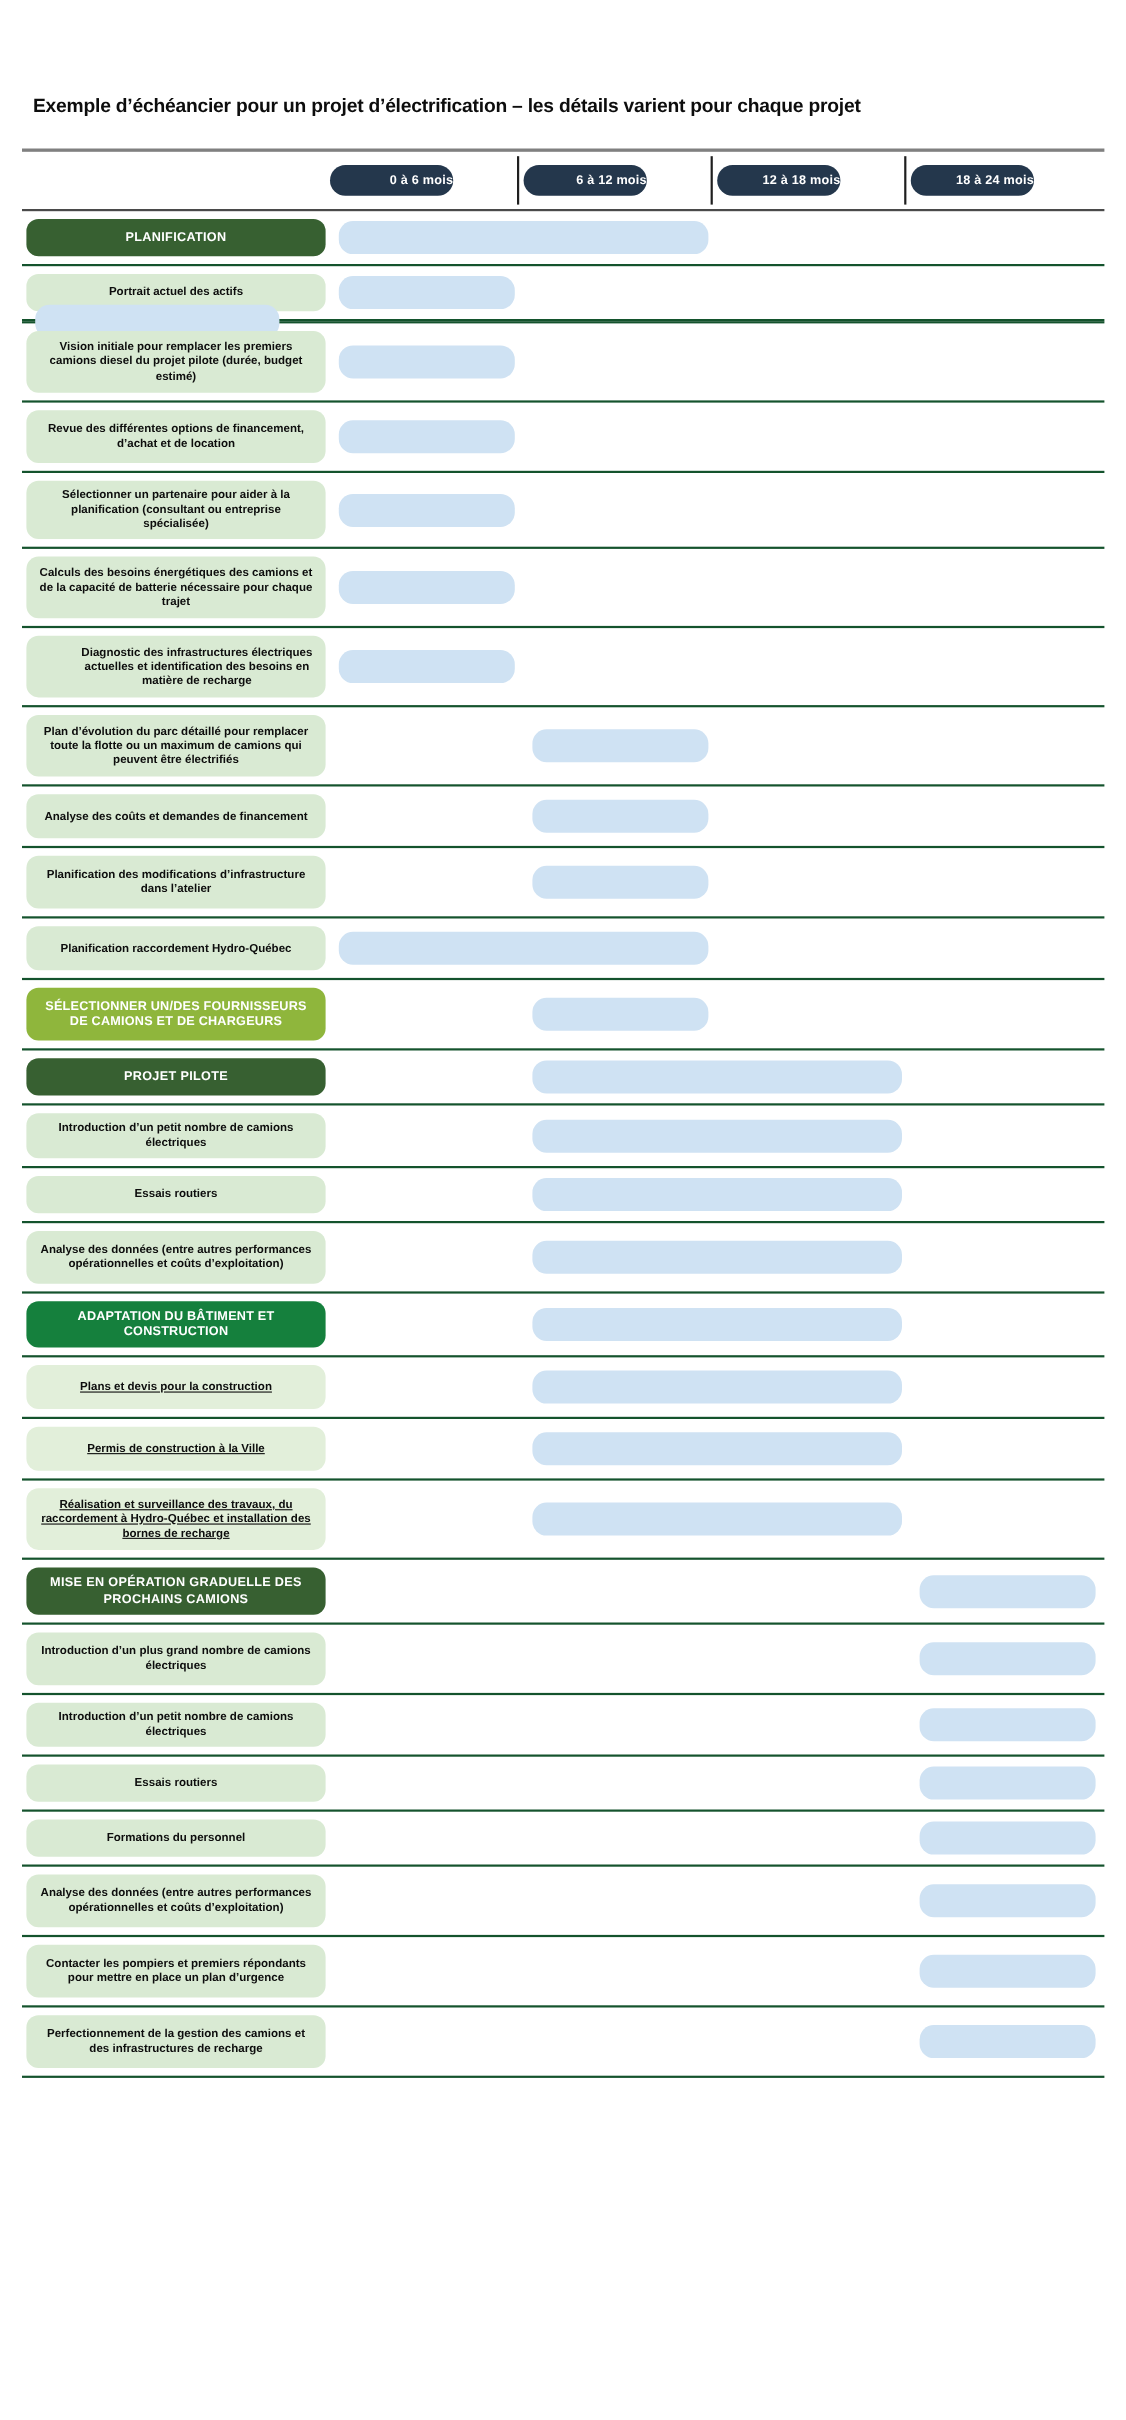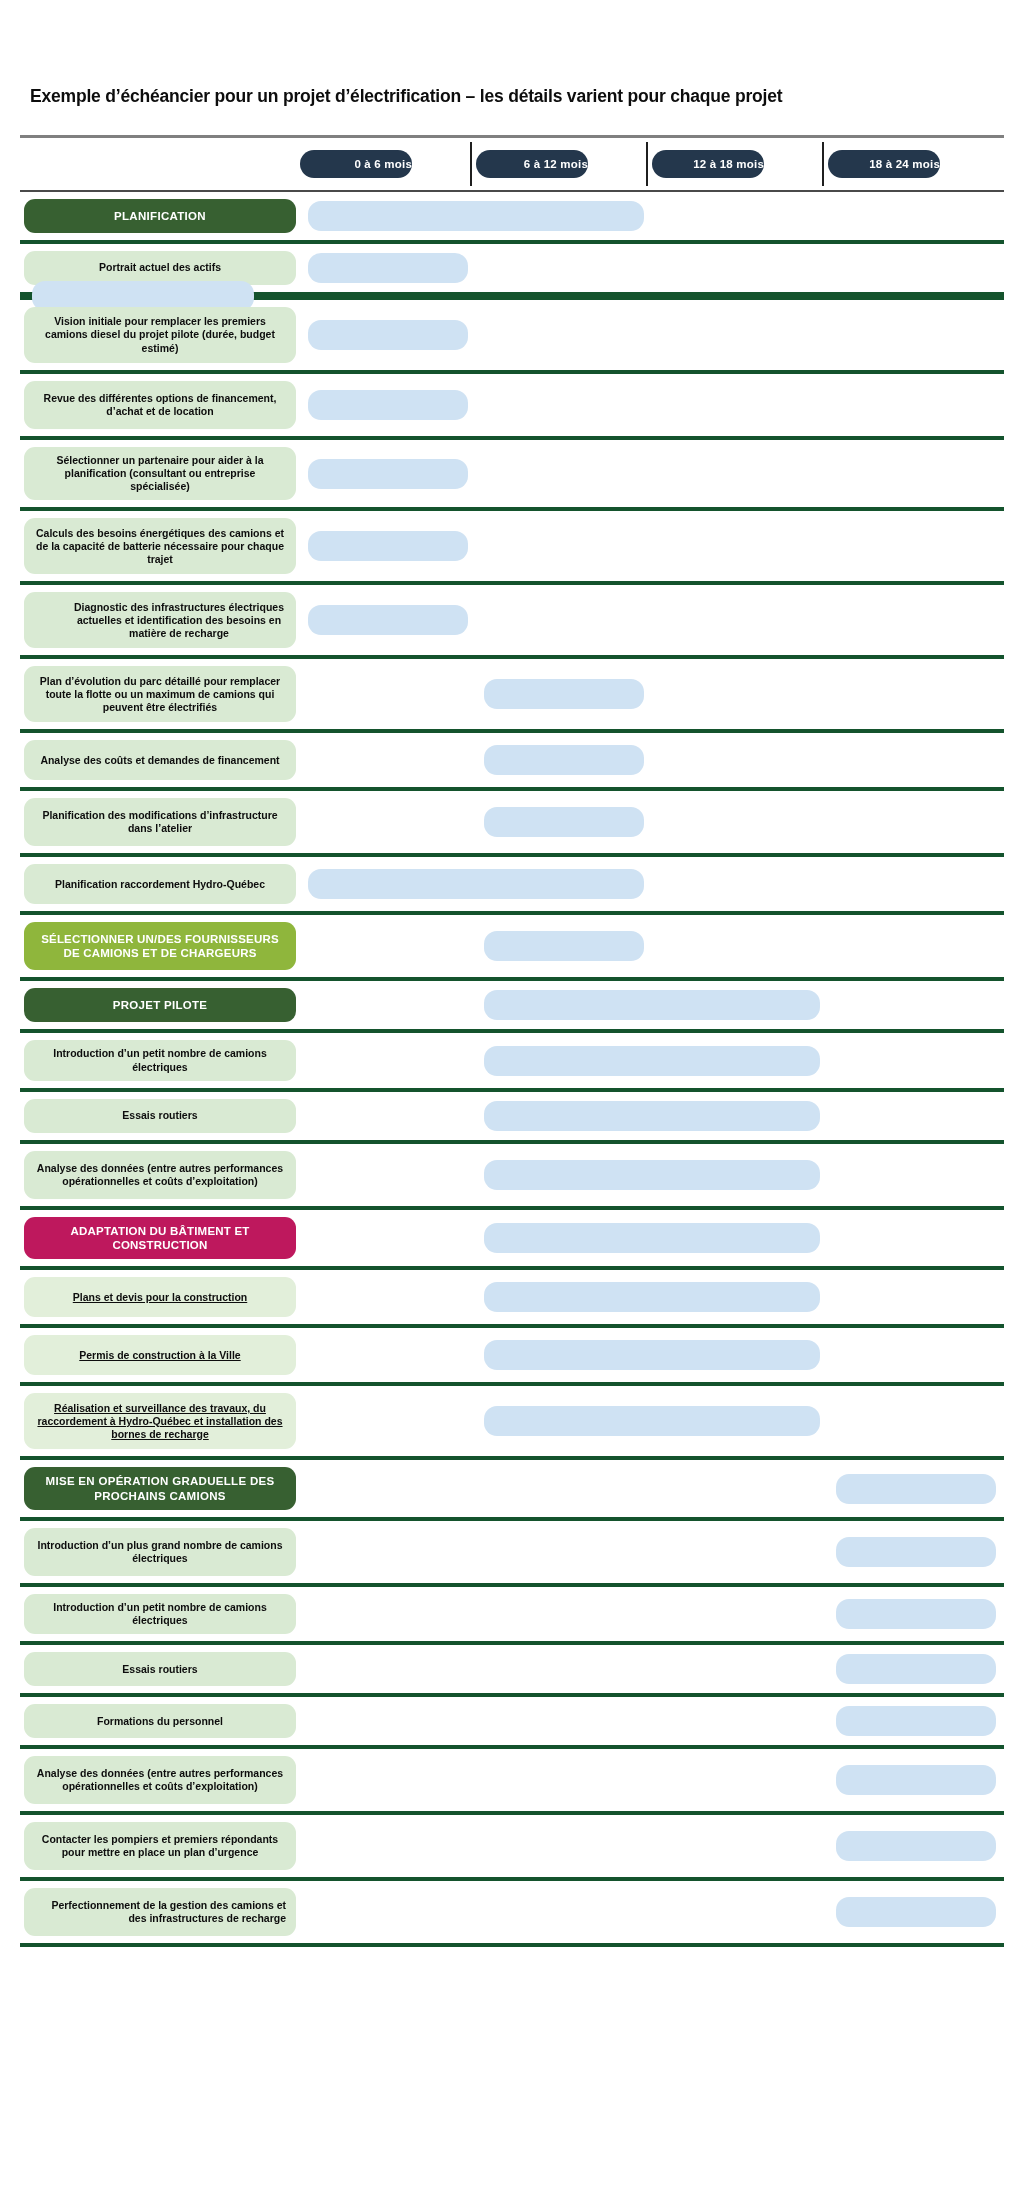--- a/index.html
+++ b/index.html
@@ -91,21 +91,21 @@
     height: 2px;
     background: #4a4a4a;
     width: 984px;
   }
 
   
   .row {
     position: relative;
     display: flex;
     align-items: stretch;
-    border-bottom: 4px solid #14532d;
+    border-bottom: 2px solid #14532d;
   }
 
   .row-label {
     width: 280px;
     flex: 0 0 280px;
     display: flex;
     align-items: center;
     justify-content: center;
     padding: 7px 0;
   }
@@ -142,21 +142,21 @@
     letter-spacing: 0.3px;
   }
   .label-pill.phase-olive {
     background: #8fb63c;
     color: #ffffff;
     font-size: 11.5px;
     font-weight: bold;
     letter-spacing: 0.2px;
   }
   .label-pill.phase-olive-dark {
-    background: #be185d;
+    background: #15803d;
     color: #ffffff;
     font-size: 11.5px;
     font-weight: bold;
     letter-spacing: 0.2px;
   }
 
   .row-track {
     flex: 1 1 auto;
     position: relative;
     display: flex;
@@ -542,21 +542,21 @@
           <div class="row-track">
             <div class="col"></div>
             <div class="col"></div>
             <div class="col"></div>
             <div class="col"></div>
             <div class="bar" style="left: 76.2%; width: 22.6%;"></div>
           </div>
         </div>
         <div class="row">
           <div class="row-label">
-            <div class="label-pill task" style="min-height: 48px; text-align: right;">Perfectionnement de la gestion des camions et des infrastructures de recharge</div>
+            <div class="label-pill task" style="min-height: 48px;">Perfectionnement de la gestion des camions et des infrastructures de recharge</div>
           </div>
           <div class="row-track">
             <div class="col"></div>
             <div class="col"></div>
             <div class="col"></div>
             <div class="col"></div>
             <div class="bar" style="left: 76.2%; width: 22.6%;"></div>
           </div>
         </div>
       </div>

